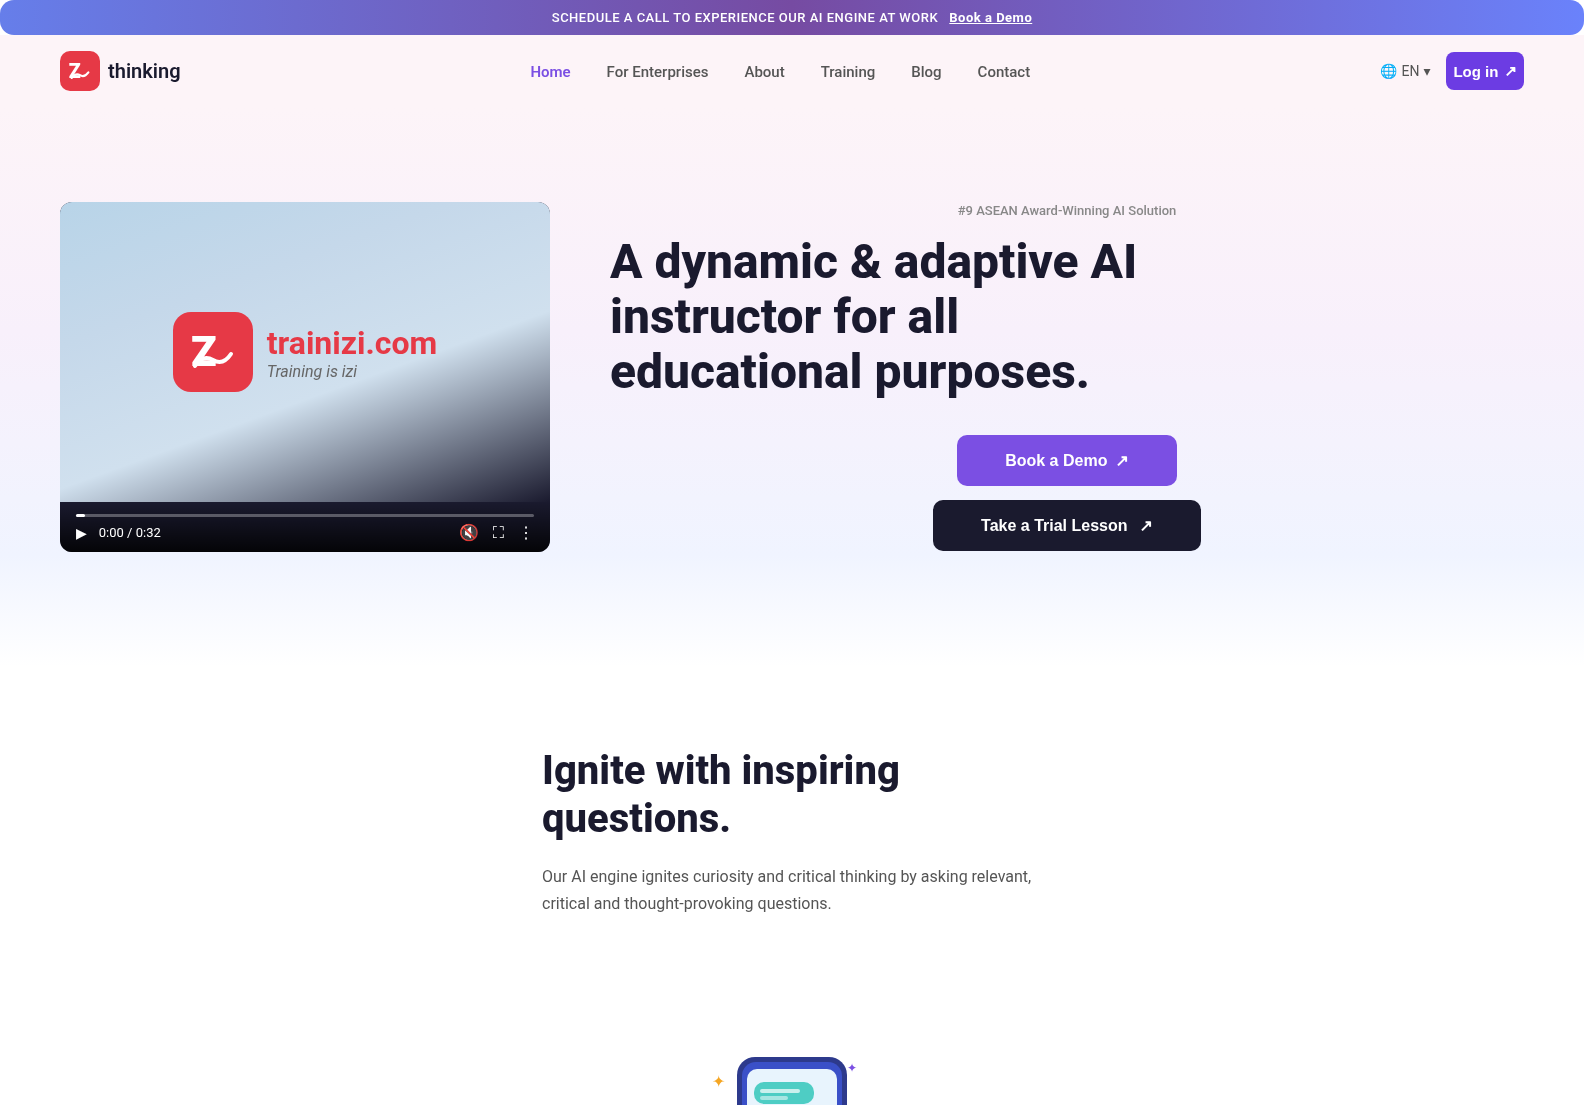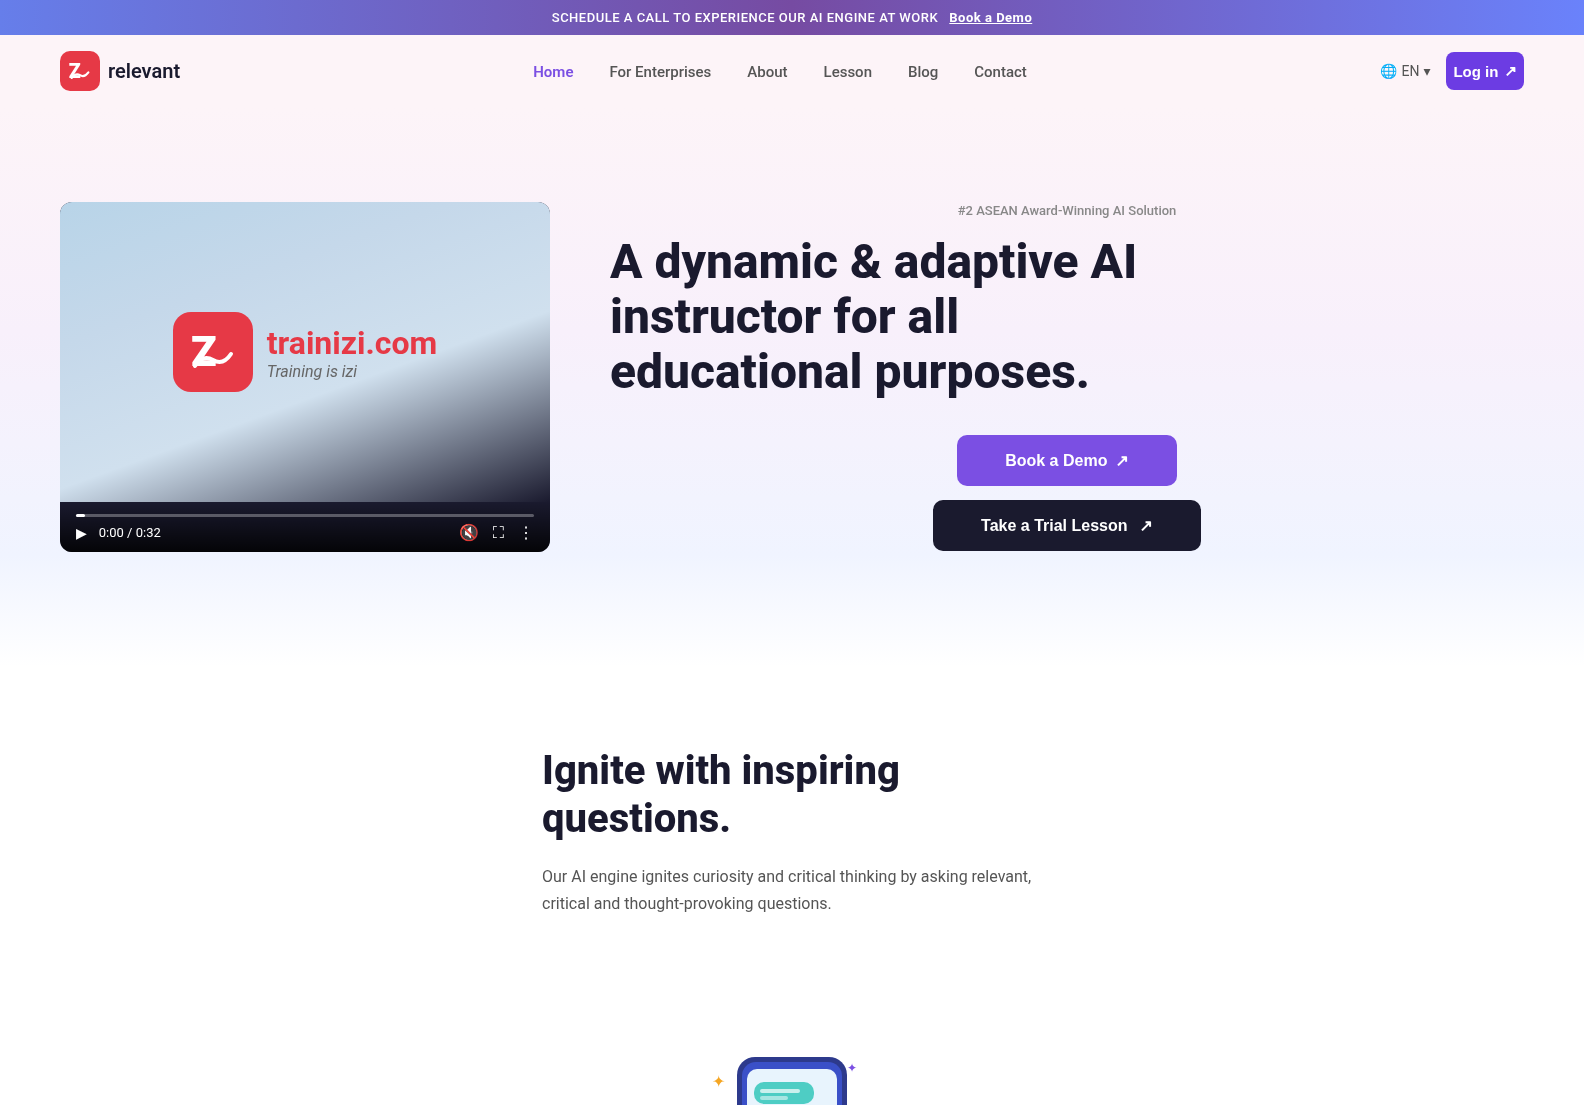--- a/index.html
+++ b/index.html
@@ -7,20 +7,21 @@
 
     
     .top-banner {
       background: linear-gradient(90deg, #667eea 0%, #764ba2 50%, #6a82fb 100%);
       text-align: center;
       padding: 10px 12px;
       color: white;
       font-size: 13px;
       font-weight: 500;
       letter-spacing: 0.5px;
+      border-radius: 14px;
     }
     .top-banner a {
       color: white;
       font-weight: 700;
       text-decoration: underline;
       cursor: pointer;
     }
 
     
     .navbar {
@@ -290,28 +291,28 @@
 </div>
 
 <nav class="navbar">
   <a class="logo" href="#">
     <div class="logo-icon">
       <svg width="28" height="28" viewBox="0 0 40 40" fill="none">
         <text x="4" y="30" font-size="28" font-weight="900" fill="white">Z</text>
         <path d="M8 30 Q14 22 20 26 Q26 30 32 22" stroke="white" stroke-width="3" fill="none" stroke-linecap="round"></path>
       </svg>
     </div>
-    <span>relevant</span>
+    <span>thinking</span>
   </a>
 
   <ul class="nav-links">
     <li><a class="active" href="#">Home</a></li>
     <li><a href="#">For Enterprises</a></li>
     <li><a href="#">About</a></li>
-    <li><a href="#">Lesson</a></li>
+    <li><a href="#">Training</a></li>
     <li><a href="#">Blog</a></li>
     <li><a href="#">Contact</a></li>
   </ul>
 
   <div class="nav-right">
     <div class="lang-selector">
       <span>🌐</span>
       <span>EN</span>
       <span>▾</span>
     </div>
@@ -355,21 +356,21 @@
         <div class="controls-right">
           <span>🔇</span>
           <span>⛶</span>
           <span>⋮</span>
         </div>
       </div>
     </div>
   </div>
 
   <div class="hero-content">
-    <div class="award-badge">#2 ASEAN Award-Winning AI Solution</div>
+    <div class="award-badge">#9 ASEAN Award-Winning AI Solution</div>
     <h1 class="hero-title">
       <span>A dynamic &amp; adaptive AI</span><br>
       <span>instructor for all</span><br>
       <span>educational purposes.</span>
     </h1>
     <div class="cta-buttons">
       <button class="btn-book-demo">
         <span>Book a Demo</span>
         <span>↗</span>
       </button>

